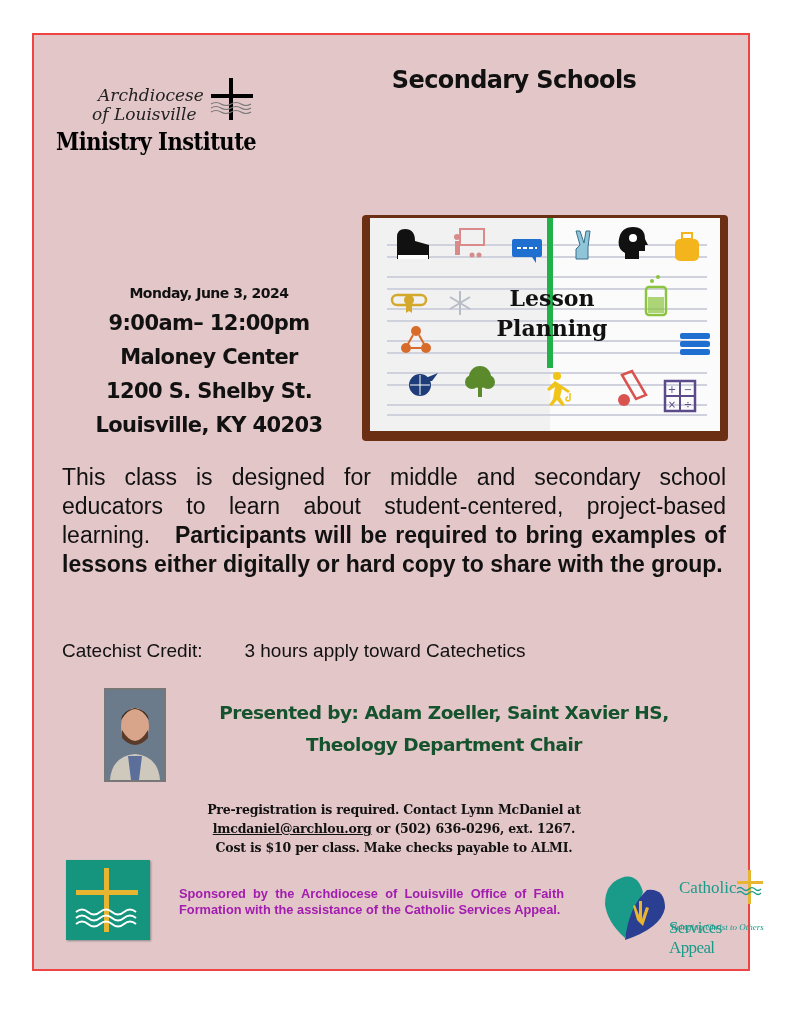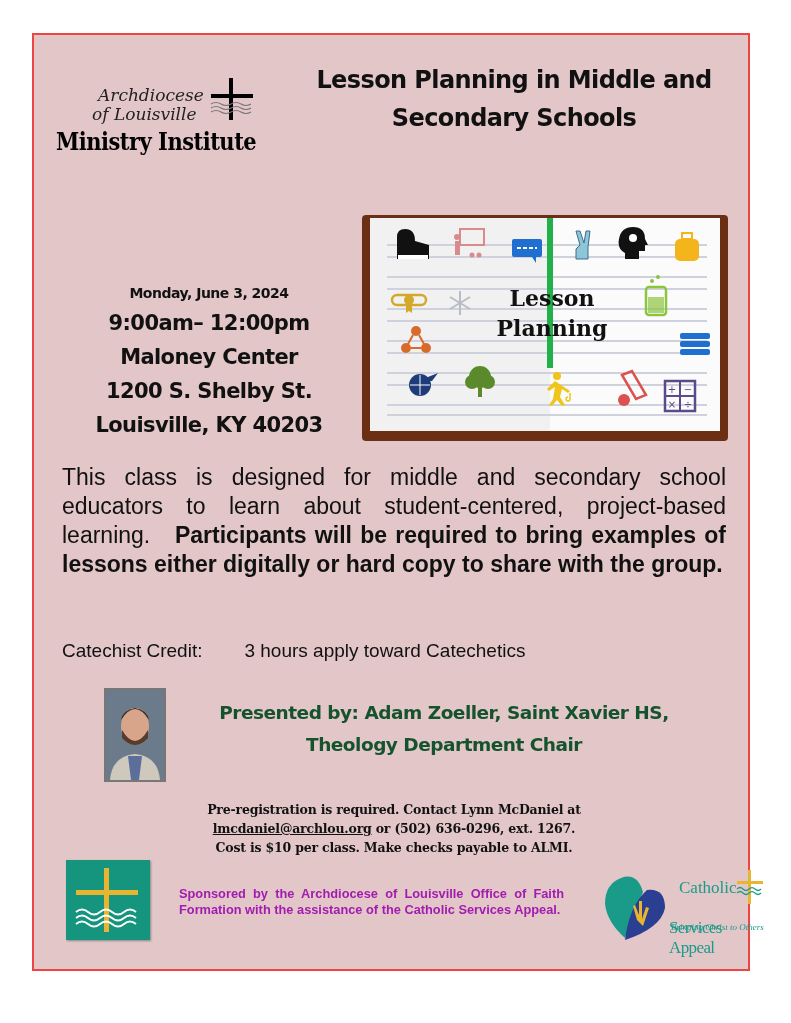--- a/index.html
+++ b/index.html
@@ -44,21 +44,20 @@
     <svg class="logo-cross" viewBox="0 0 50 50">
       <rect x="23" y="0" width="4" height="42" fill="#000"></rect>
       <rect x="5" y="16" width="42" height="4" fill="#000"></rect>
       <path d="M5 26 q5 -3 10 0 t10 0 t10 0 t10 0" stroke="#777" stroke-width="1.2" fill="none"></path>
       <path d="M5 30 q5 -3 10 0 t10 0 t10 0 t10 0" stroke="#777" stroke-width="1.2" fill="none"></path>
       <path d="M5 34 q5 -3 10 0 t10 0 t10 0 t10 0" stroke="#777" stroke-width="1.2" fill="none"></path>
     </svg>
   </div>
 
   <div class="abs title">
-    <div>Lesson Planning in Middle and</div>
     <div>Secondary Schools</div>
   </div>
 
   <div class="abs event">
     <div class="date">Monday, June 3, 2024</div>
     <div class="big">9:00am– 12:00pm</div>
     <div class="big">Maloney Center</div>
     <div class="big">1200 S. Shelby St.</div>
     <div class="big">Louisville, KY 40203</div>
   </div>

